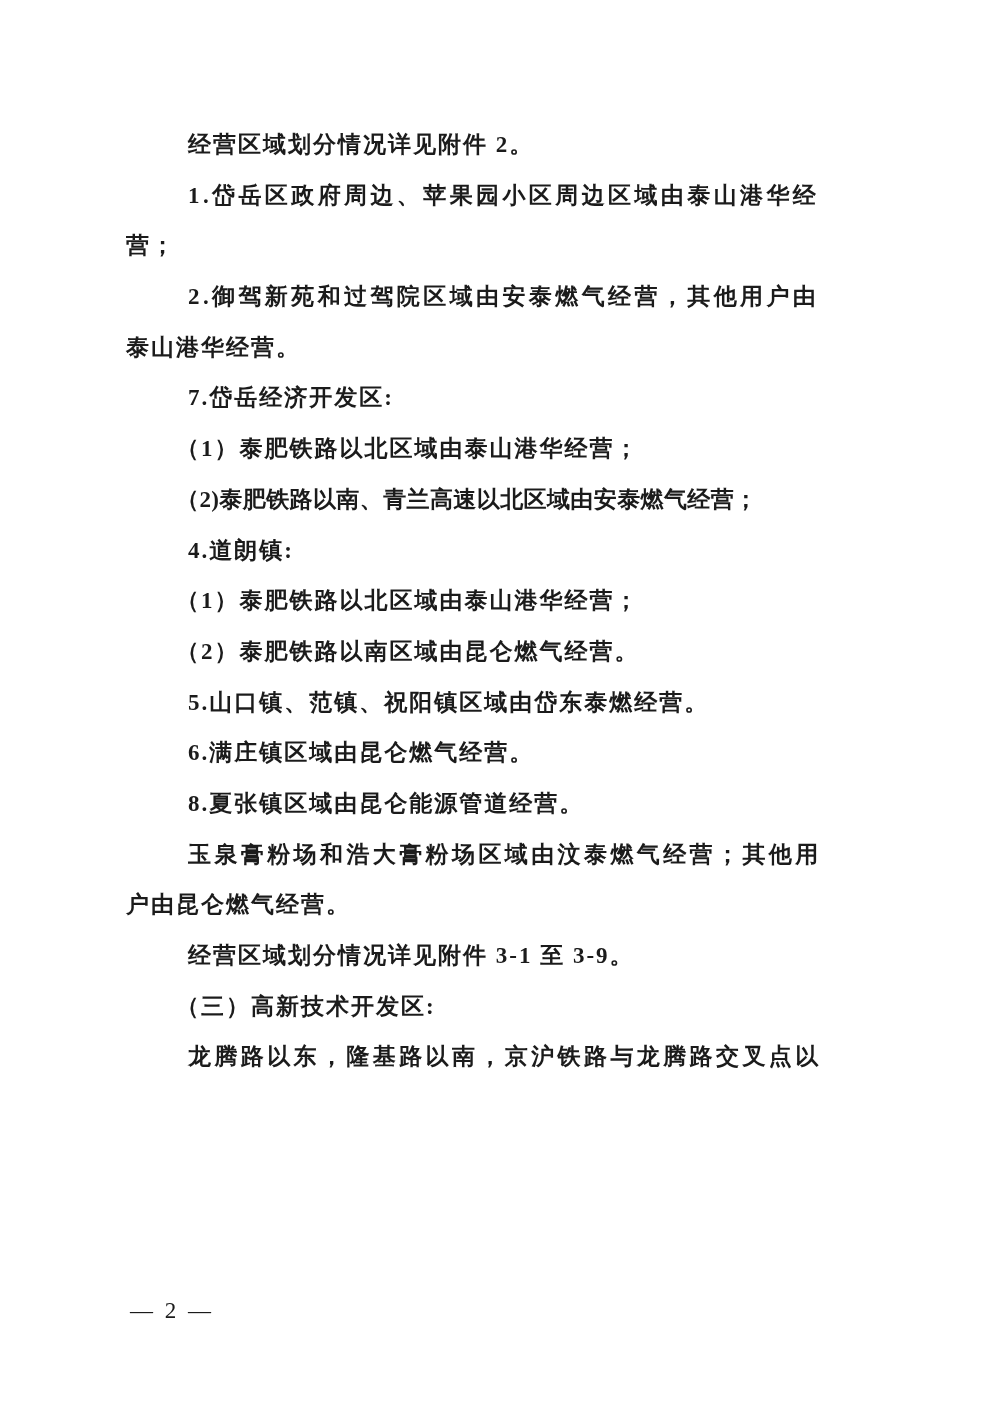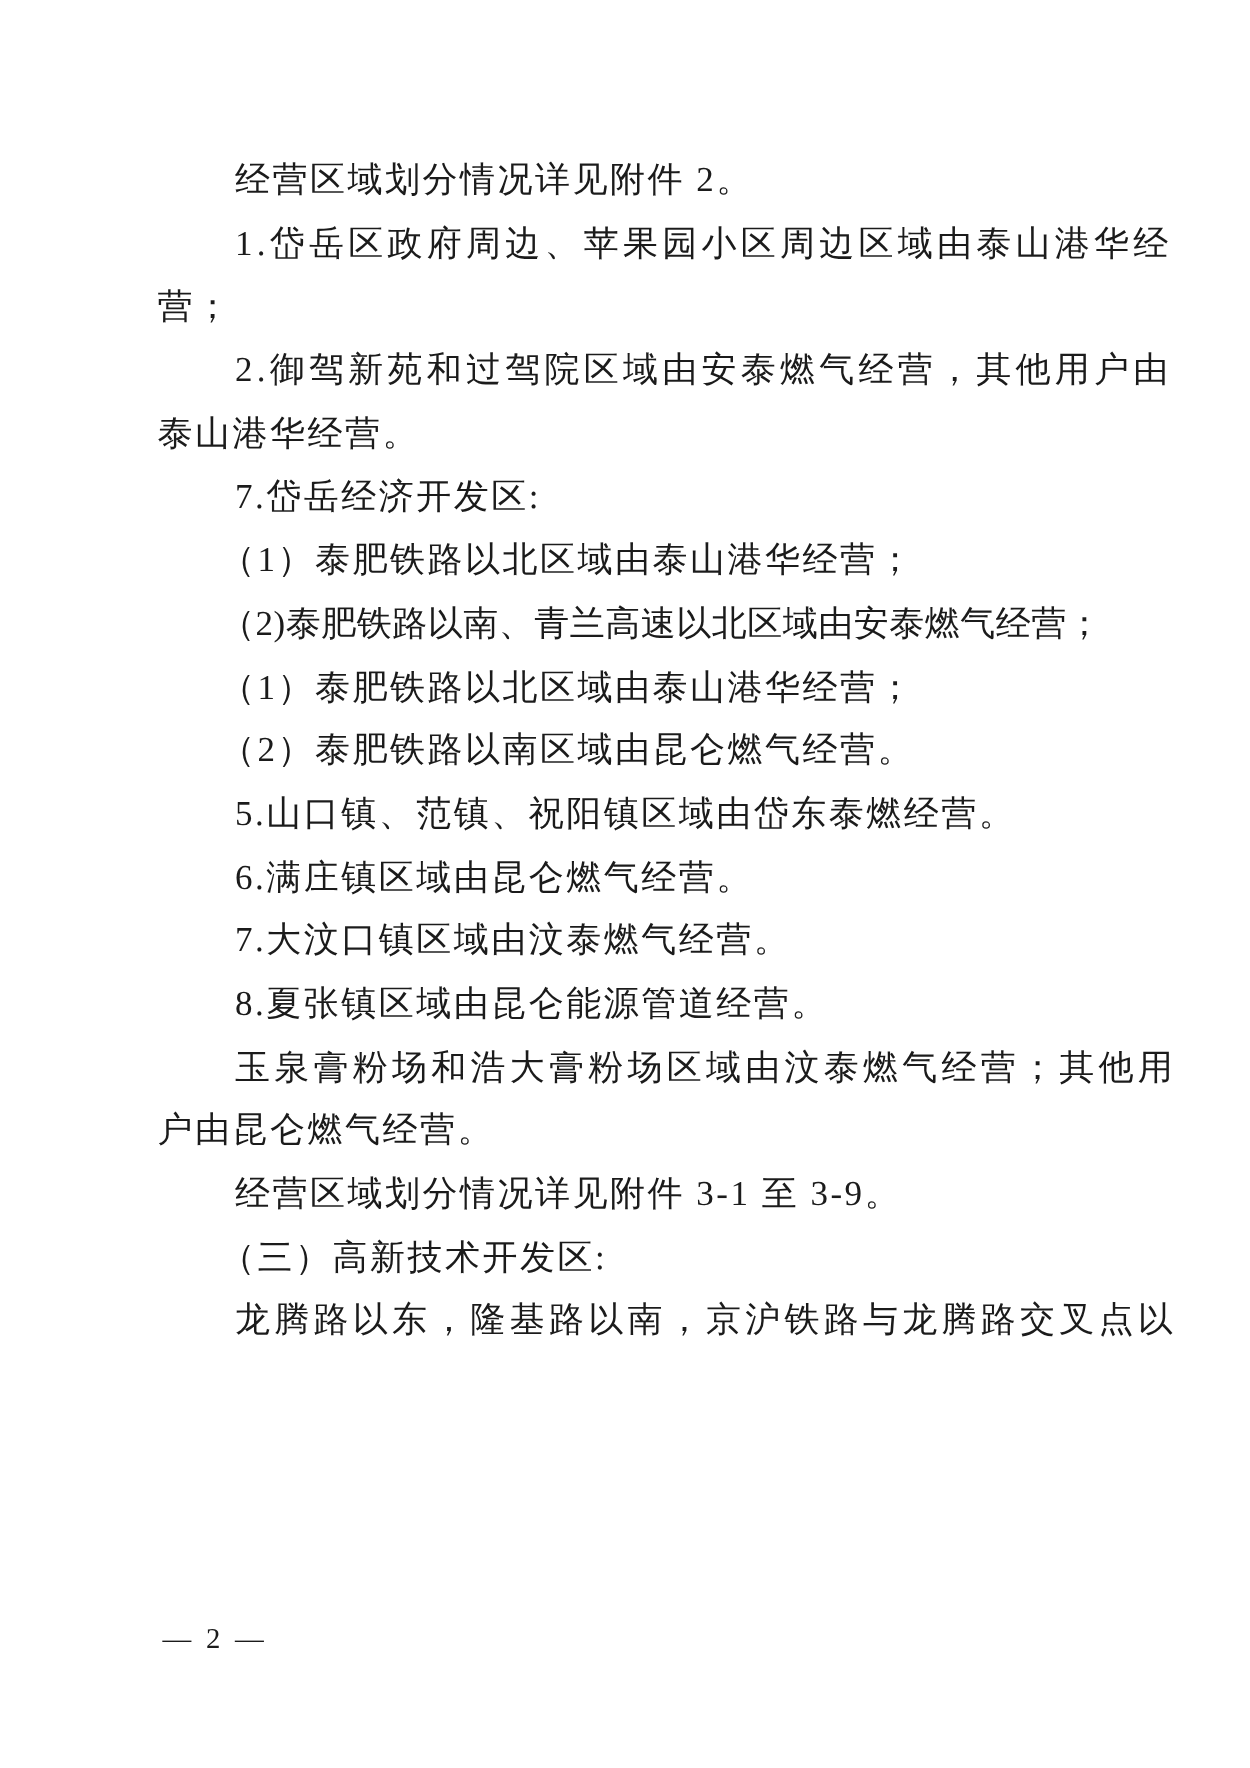--- a/index.html
+++ b/index.html
@@ -16,26 +16,26 @@
     font-family: "Liberation Serif", serif;
     color: #1b1b1b;
   }
   .text-block {
     position: absolute;
     left: 126px;
     top: 120px;
     width: 770px;
   }
   .line {
-    font-size: 28px;
+    font-size: 23px;
     line-height: 50.7px;
     height: 50.7px;
     letter-spacing: 2px;
     white-space: nowrap;
-    font-weight: 400;
+    font-weight: 700;
   }
   
   .line.p  { padding-left: 62px; }
   
   .line.pp { padding-left: 50px; }
   
   .line.c  { padding-left: 0; }
   
   .line.full  { letter-spacing: 3.4px; }
   
@@ -56,25 +56,25 @@
 <div class="page">
   <div class="text-block">
       <div class="line p">经营区域划分情况详见附件 2。</div>
       <div class="line p full">1.岱岳区政府周边、苹果园小区周边区域由泰山港华经</div>
       <div class="line c">营；</div>
       <div class="line p full">2.御驾新苑和过驾院区域由安泰燃气经营，其他用户由</div>
       <div class="line c">泰山港华经营。</div>
       <div class="line p">7.岱岳经济开发区:</div>
       <div class="line pp">（1）泰肥铁路以北区域由泰山港华经营；</div>
       <div class="line pp tight">（2)泰肥铁路以南、青兰高速以北区域由安泰燃气经营；</div>
+      <div class="line p">4.道朗镇:</div>
       <div class="line pp">（1）泰肥铁路以北区域由泰山港华经营；</div>
       <div class="line pp">（2）泰肥铁路以南区域由昆仑燃气经营。</div>
       <div class="line p">5.山口镇、范镇、祝阳镇区域由岱东泰燃经营。</div>
       <div class="line p">6.满庄镇区域由昆仑燃气经营。</div>
-      <div class="line p">7.大汶口镇区域由汶泰燃气经营。</div>
       <div class="line p">8.夏张镇区域由昆仑能源管道经营。</div>
       <div class="line p full">玉泉膏粉场和浩大膏粉场区域由汶泰燃气经营；其他用</div>
       <div class="line c">户由昆仑燃气经营。</div>
       <div class="line p">经营区域划分情况详见附件 3-1 至 3-9。</div>
       <div class="line pp">（三）高新技术开发区:</div>
       <div class="line p full">龙腾路以东，隆基路以南，京沪铁路与龙腾路交叉点以</div>
     </div>
   <div class="page-number">— 2 —</div>
 </div>
 

